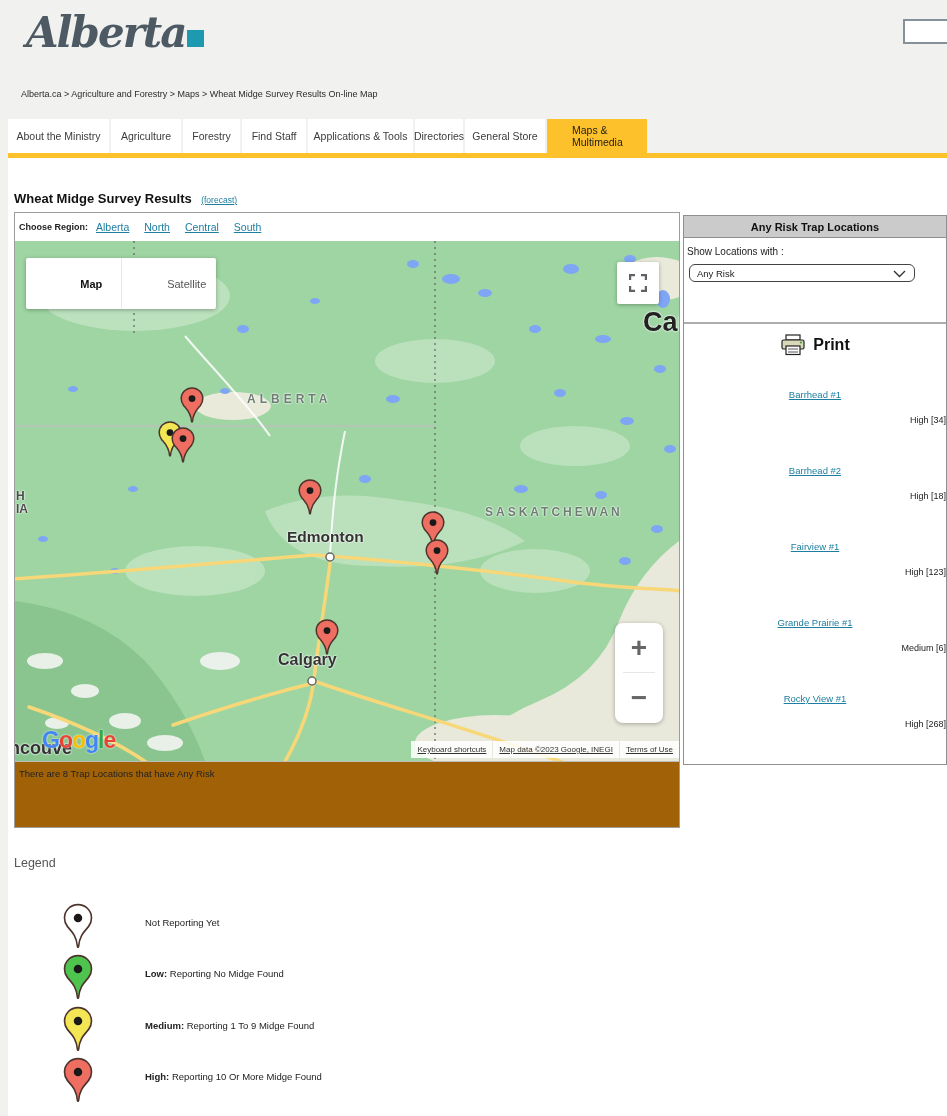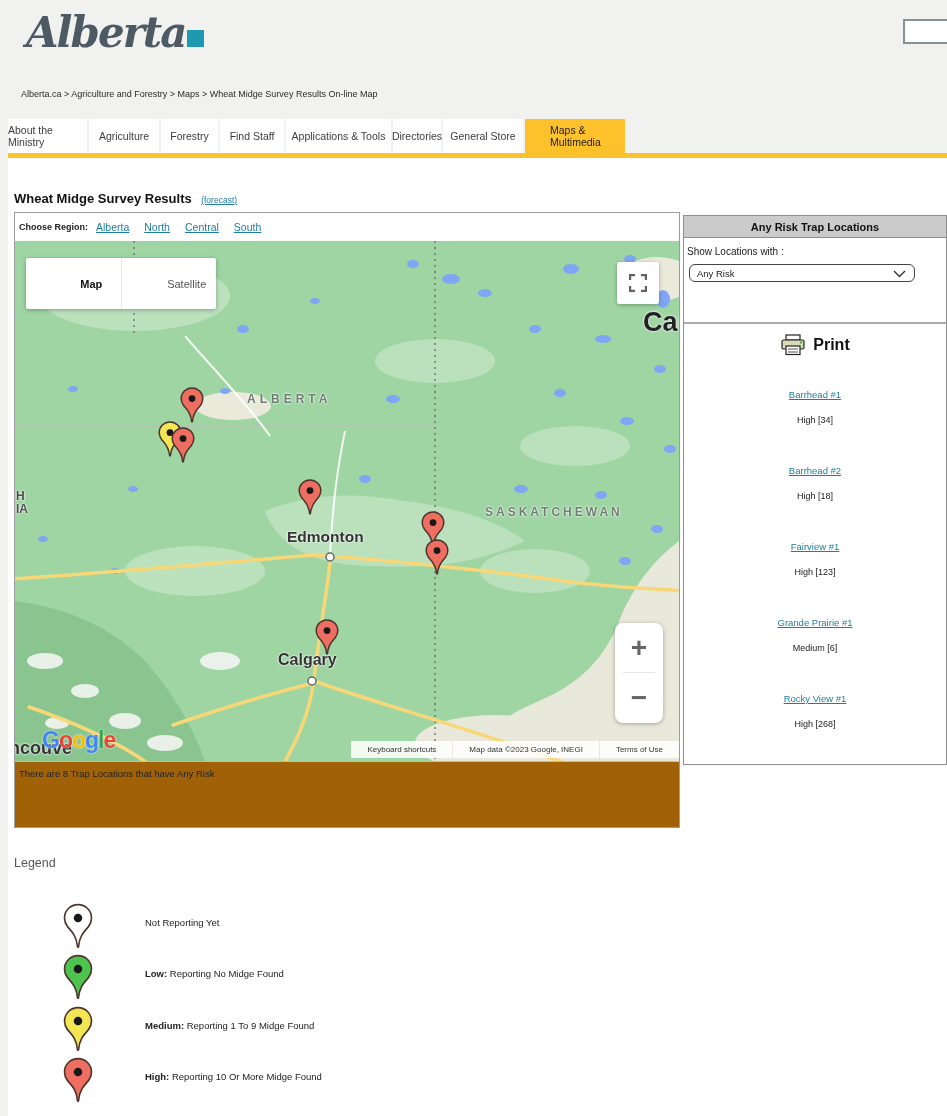--- a/index.html
+++ b/index.html
@@ -50,21 +50,21 @@
   .lbl-edmonton { left:272px; top:287px; }
   .lbl-calgary { left:263px; top:410px; font-size:16px; }
   .lbl-canada { left:628px; top:66px; font-size:27px; font-weight:bold; color:#222; }
   .lbl-vancouver { left:-6px; top:497px; font-size:18px; font-weight:bold; color:#333; z-index:1; }
   .lbl-bc { left:1px; font-size:12px; font-weight:bold; color:#4c4c4c; }
 
   .google-logo { position:absolute; left:7px; top:486px; font-size:23px; font-weight:bold;
     letter-spacing:-1px; z-index:2; text-shadow:0 0 2px #fff;margin-left:20px; }
 
   .attr-bar { position:absolute; right:0; bottom:3px; display:flex; z-index:2; }
-  .attr-box { background:rgba(255,255,255,.85); font-size:8px; color:#333; padding:4px 16px; margin-left:1px; }
+  .attr-box { background:rgba(255,255,255,.85); font-size:8px; color:#333; padding:4px 6px; margin-left:1px;text-decoration:underline; }
 
   .ctl-maptype { position:absolute; left:11px; top:17px; width:190px; height:51px; background:#fff;
     border-radius:2px; box-shadow:0 1px 4px rgba(0,0,0,.3); display:flex; z-index:3; }
   .ctl-maptype .cell { width:99px; display:flex; align-items:center; justify-content:center;
     font-size:11px; color:#565656; cursor:pointer;padding-left:36px; }
   .ctl-maptype .cell.sel { font-weight:bold; color:#111; }
   .ctl-maptype .divider { width:1px; background:#e8e8e8; }
 
   .ctl-fullscreen { position:absolute; left:602px; top:21px; width:42px; height:42px; background:#fff;
     border-radius:2px; box-shadow:0 1px 4px rgba(0,0,0,.3); display:flex; align-items:center;
@@ -96,21 +96,21 @@
     border:1.5px solid #444; border-radius:6px; background:#fff; font-size:9.5px; color:#222;
     display:flex; align-items:center; padding-left:7px; cursor:pointer; }
   .dropdown svg { position:absolute; right:8px; top:5px; }
   .print-section { border-top:2px solid #adadad; height:504px; }
   .print-row { display:flex; align-items:center; justify-content:center; gap:7px;
     padding-top:10px; cursor:pointer; }
   .print-label { font-size:16px; font-weight:bold; color:#111; }
   .locations { padding-top:28px; }
   .loc-item { height:76px; text-align:center; }
   .loc-link { font-size:9.5px; color:#1d7ea0; text-decoration:underline; cursor:pointer; }
-  .loc-value { font-size:9px; color:#222; margin-top:13px; }
+  .loc-value { font-size:9px; color:#222; margin-top:13px;text-align:right; }
 
   
   .legend-title { position:absolute; left:6px; top:698px; font-size:12.5px; color:#555; }
   .legend-row { position:absolute; left:55px; height:48px; }
   .legend-row svg path { stroke:#4d342c; stroke-width:1.3; }
   .lg-white path { fill:#ffffff; } .lg-green path { fill:#4ec34e; }
   .lg-yellow path { fill:#f2e654; } .lg-red path { fill:#ee6e62; }
   .legend-text { position:absolute; left:82px; top:14px; font-size:9.5px; color:#222; white-space:nowrap; }
 </style>
 </head>
@@ -118,21 +118,21 @@
 
 <div class="page">
 
   <div class="logo">
     <span class="logo-text">Alberta</span><span class="logo-square"></span>
   </div>
   <input class="search-input" style="">
   <div class="breadcrumb">Alberta.ca &gt; Agriculture and Forestry &gt; Maps &gt; Wheat Midge Survey Results On-line Map</div>
 
   <div class="tabbar">
-    <div class="tab" style="width:79px">About the Ministry</div>
+    <div class="tab" style="width:101px">About the Ministry</div>
     <div class="tab" style="width:70px">Agriculture</div>
     <div class="tab" style="width:57px">Forestry</div>
     <div class="tab" style="width:64px">Find Staff</div>
     <div class="tab" style="width:105px">Applications &amp; Tools</div>
     <div class="tab" style="width:48px">Directories</div>
     <div class="tab" style="width:80px">General Store</div>
     <div class="tab active" style="width:100px">Maps &amp; Multimedia</div>
   </div>
   <div class="yellow-bar"></div>
 

